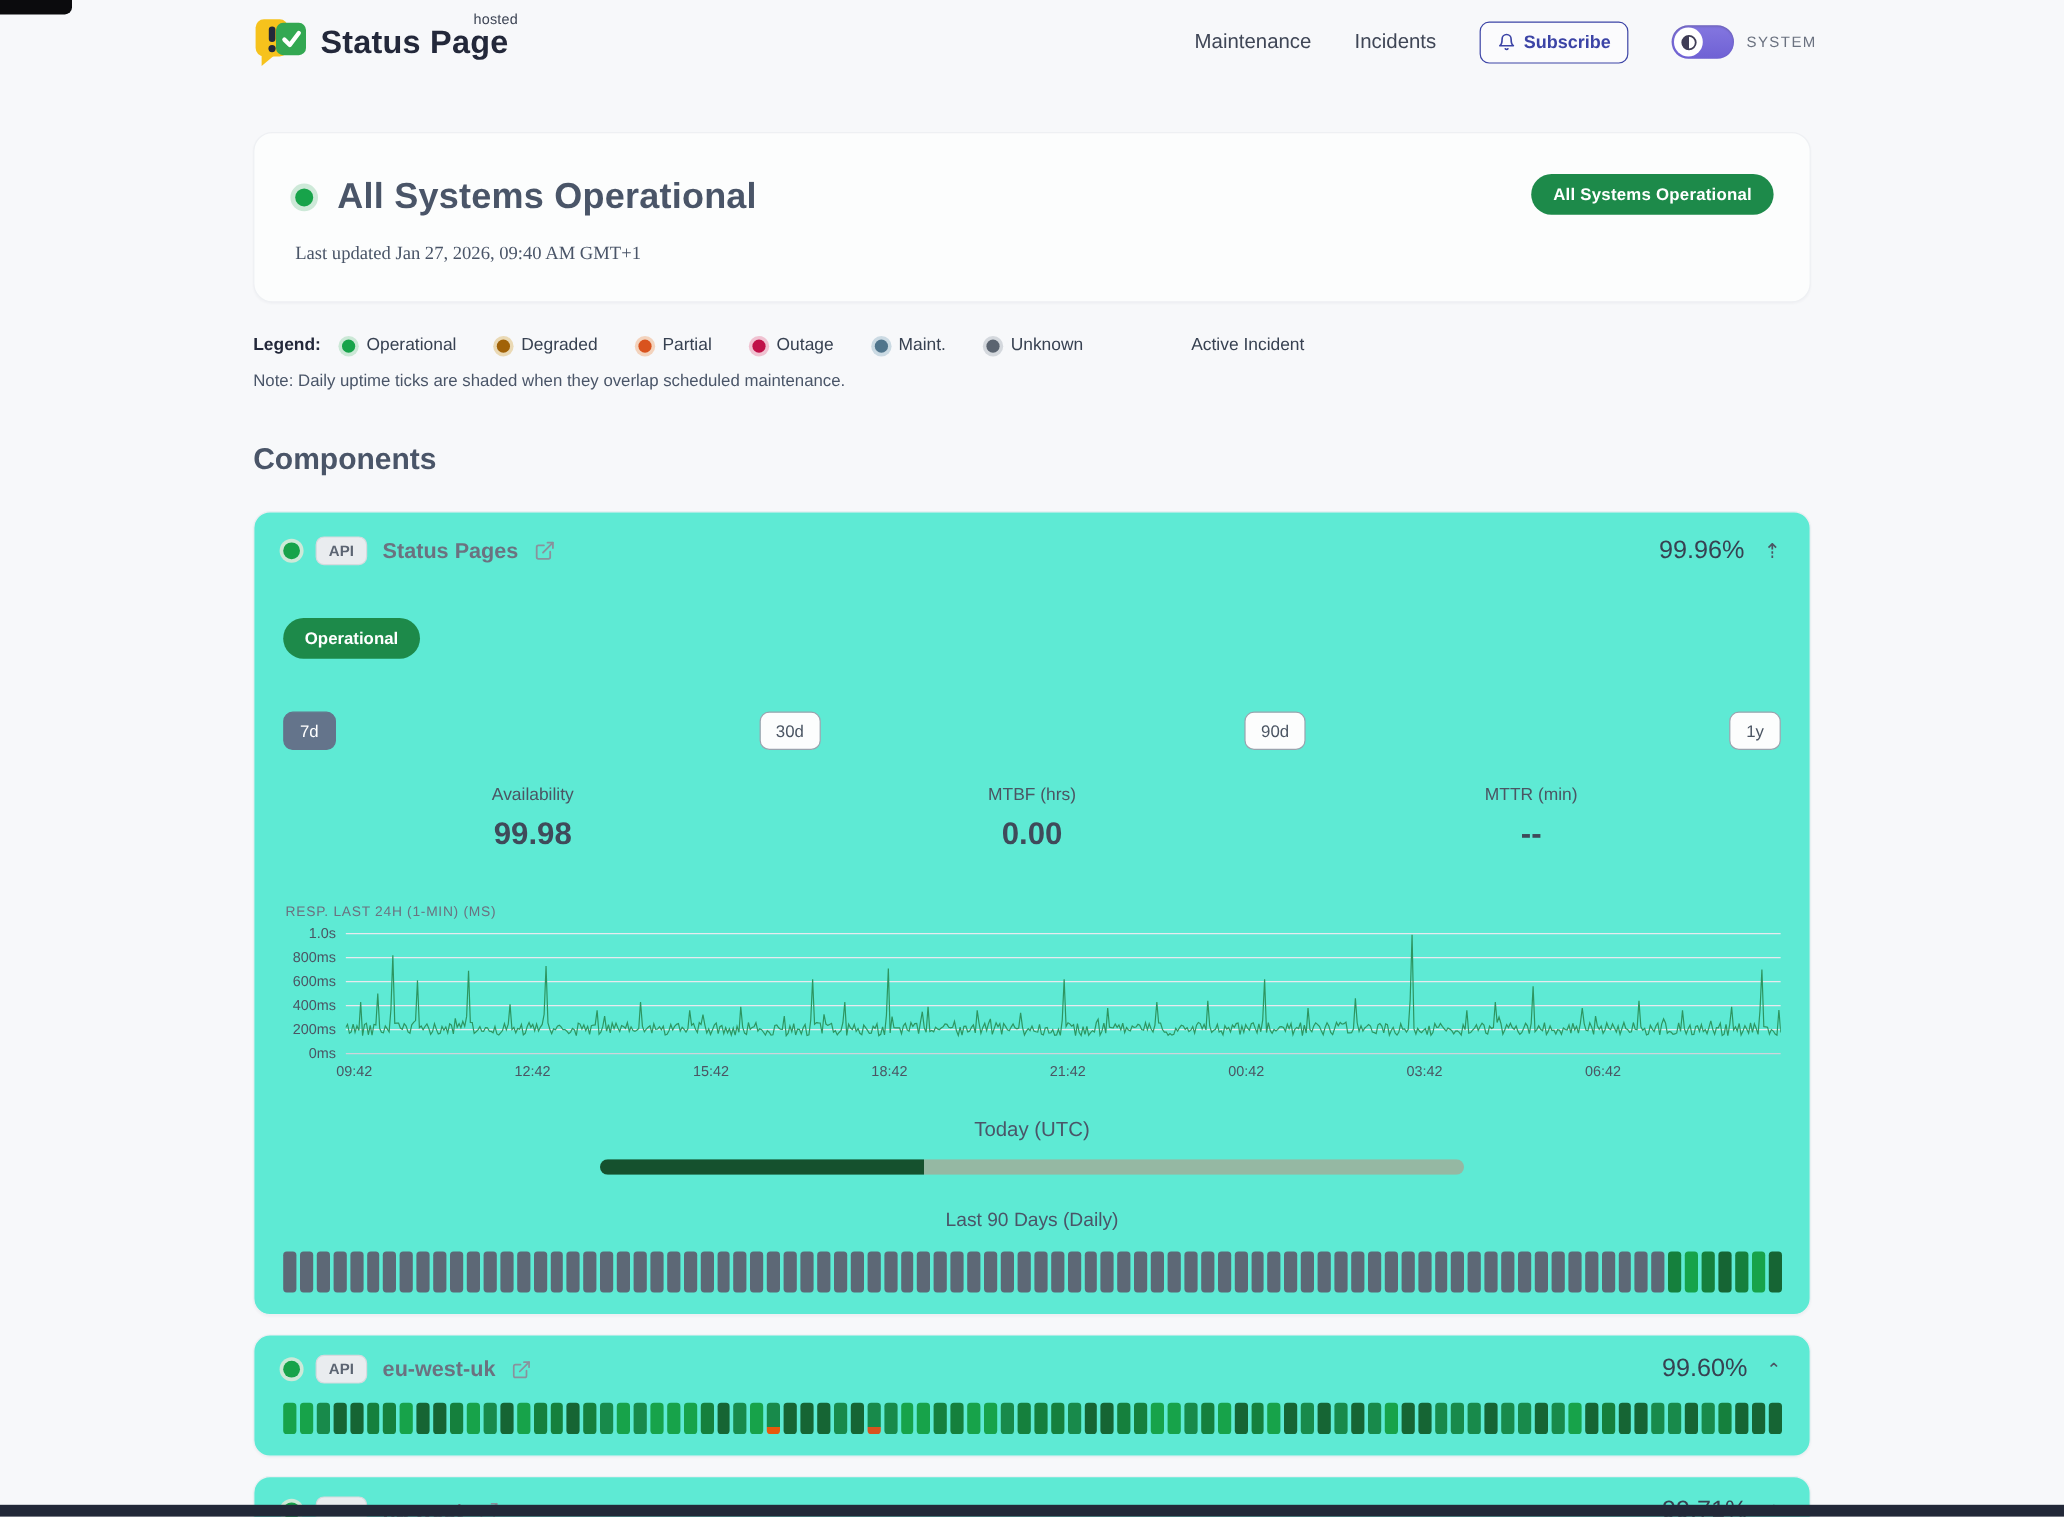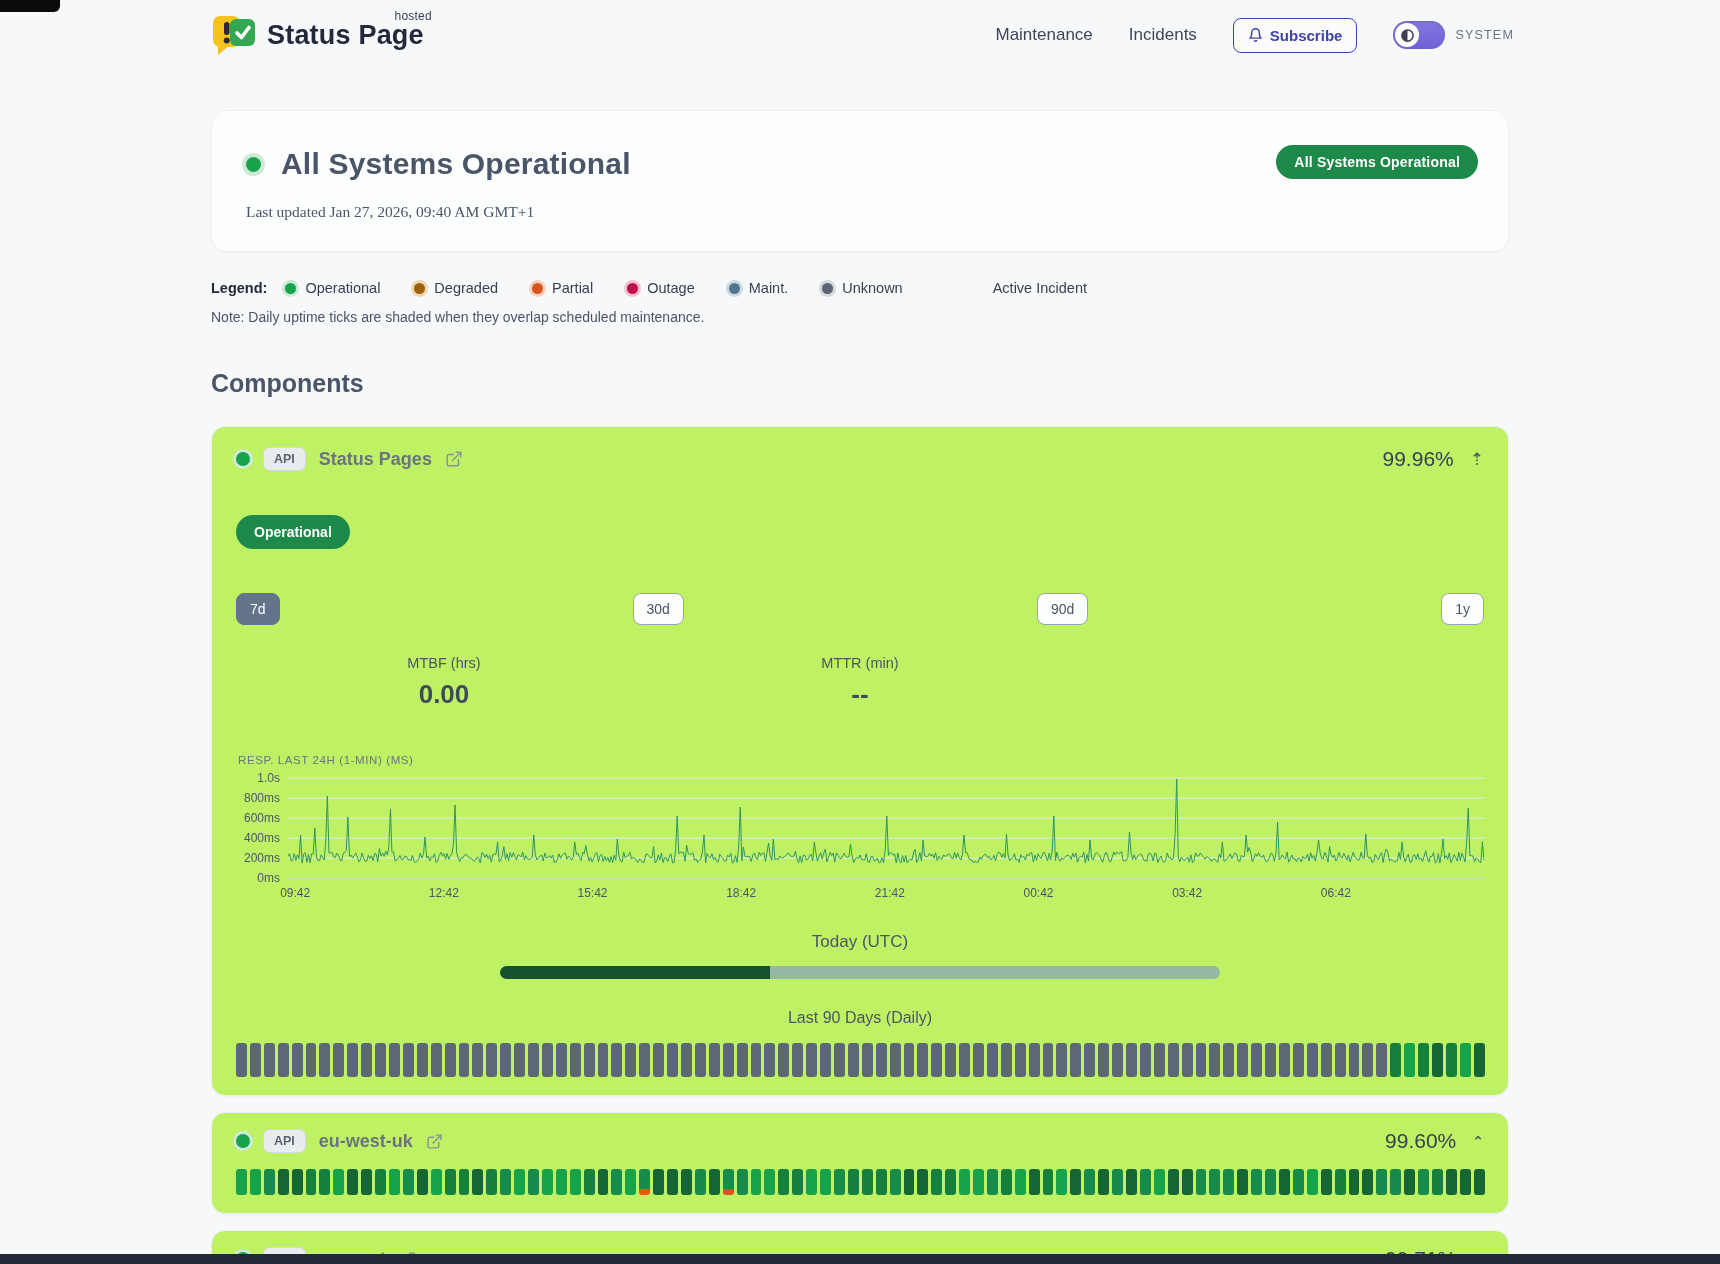--- a/index.html
+++ b/index.html
@@ -36,21 +36,21 @@
   .legend-row { display:flex; align-items:center; margin-top:28px; font-size:14.5px; color:#374151; }
   .legend-label { font-weight:700; color:#23283a; margin-right:18px; }
   .leg-item { display:flex; align-items:center; gap:9px; margin-right:34px; }
   .leg-dot { width:11px; height:11px; border-radius:50%; }
   .active-incident { margin-left:56px; color:#374151; }
   .note { margin-top:13px; font-size:14px; color:#4a5568; }
 
   .components-heading { margin-top:44px; font-size:25px; font-weight:600; color:#4a5568; }
 
   
-  .comp-card { margin-top:28px; background:#bef264; border:1px solid #eef0f3; border-radius:14px; padding:20px 24px 18px; box-shadow:0 1px 2px rgba(30,40,60,.03); }
+  .comp-card { margin-top:28px; background:#5eead4; border:1px solid #eef0f3; border-radius:14px; padding:20px 24px 18px; box-shadow:0 1px 2px rgba(30,40,60,.03); }
   .comp-card.small { margin-top:16px; padding:16px 24px 18px; }
   .comp-header { display:flex; align-items:center; justify-content:space-between; }
   .comp-left { display:flex; align-items:center; gap:13px; }
   .comp-dot { width:14px; height:14px; border-radius:50%; background:#17a34a; box-shadow:0 0 0 3px #cde9d8; }
   .type-pill { background:#e9ecef; border:1px solid #d6dade; color:#5b6472; border-radius:7px; padding:4px 10px; font-size:12.5px; font-weight:700; }
   .comp-name { font-size:18px; font-weight:700; color:#6b7280; cursor:pointer; }
   .ext-icon { color:#8a919c; display:flex; cursor:pointer; }
   .comp-right { display:flex; align-items:center; gap:16px; }
   .comp-pct { font-size:21px; color:#374151; }
   .collapse-arrow { font-size:17px; color:#4b5563; cursor:pointer; line-height:1; }
@@ -199,20 +199,24 @@
     <span class="op-badge">Operational</span>
 
     <div class="range-row">
         <button class="range-btn active">7d</button>
         <button class="range-btn">30d</button>
         <button class="range-btn">90d</button>
         <button class="range-btn">1y</button>
       </div>
 
     <div class="stats-row">
+        <div>
+          <div class="stat-label">Availability</div>
+          <div class="stat-value">99.98</div>
+        </div>
         <div>
           <div class="stat-label">MTBF (hrs)</div>
           <div class="stat-value">0.00</div>
         </div>
         <div>
           <div class="stat-label">MTTR (min)</div>
           <div class="stat-value">--</div>
         </div>
       </div>
 

